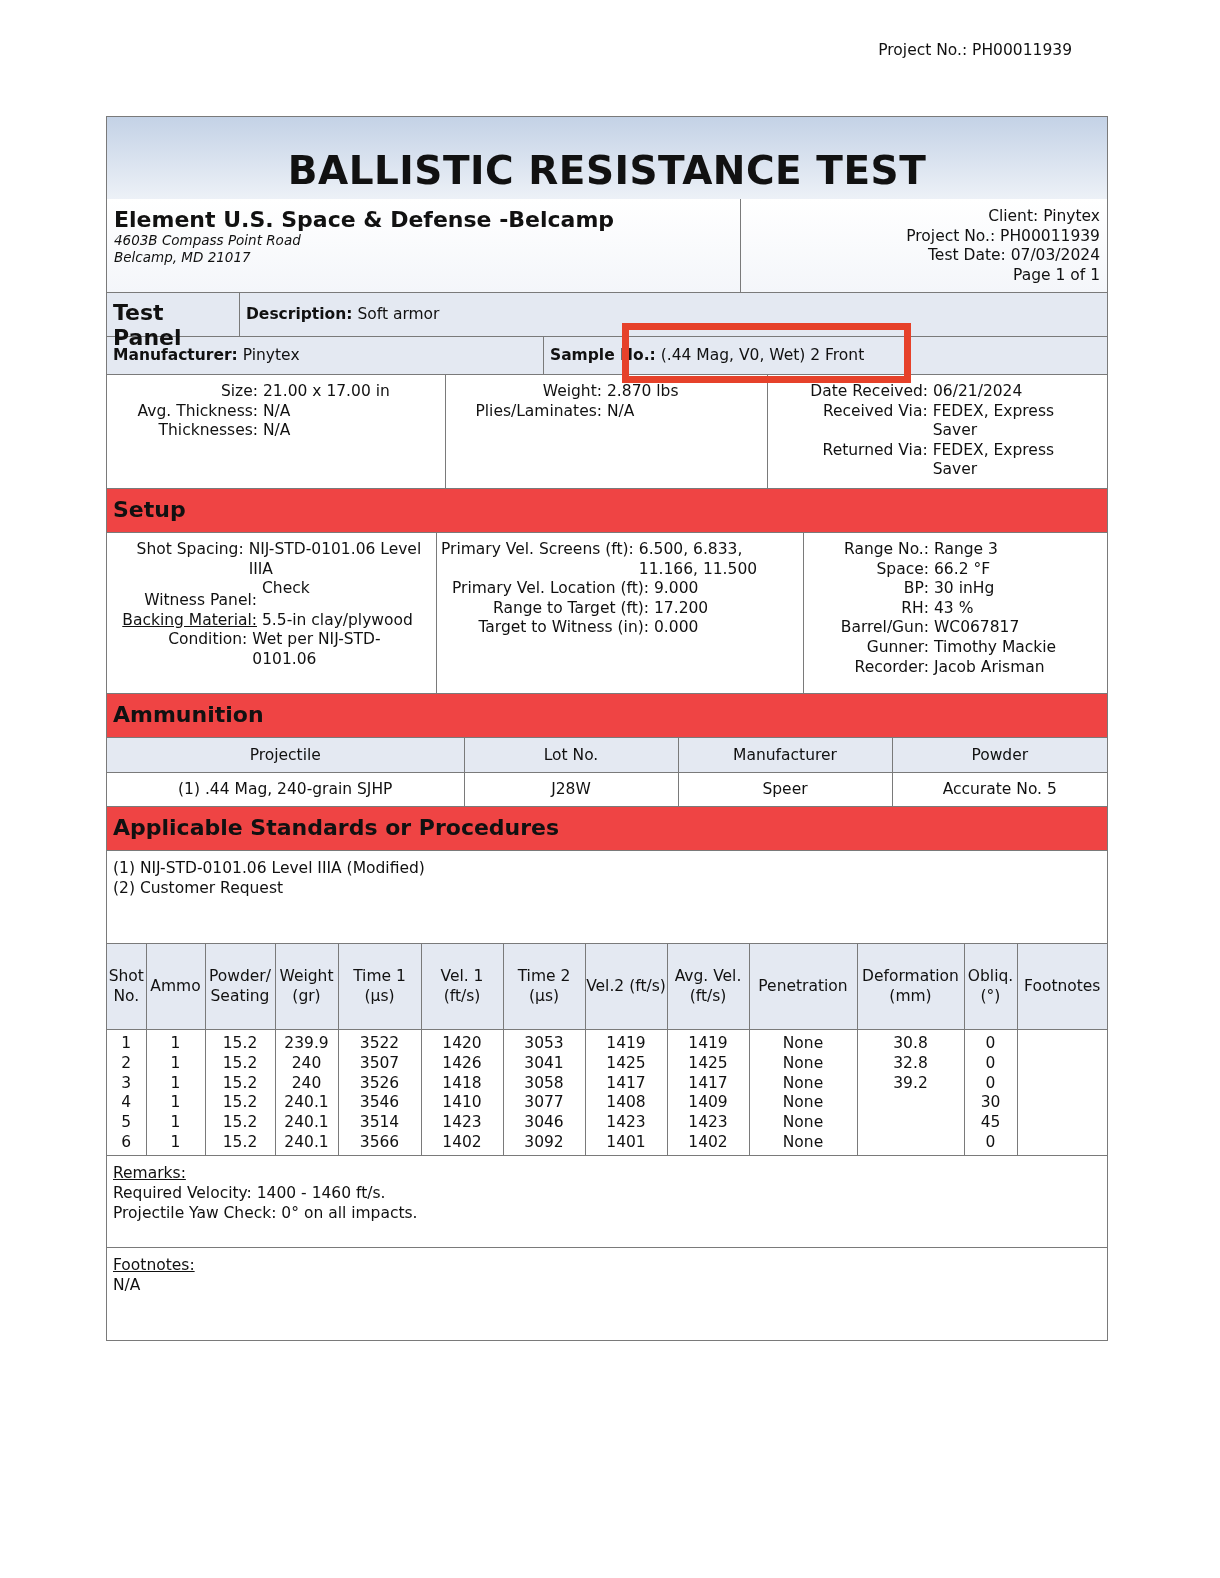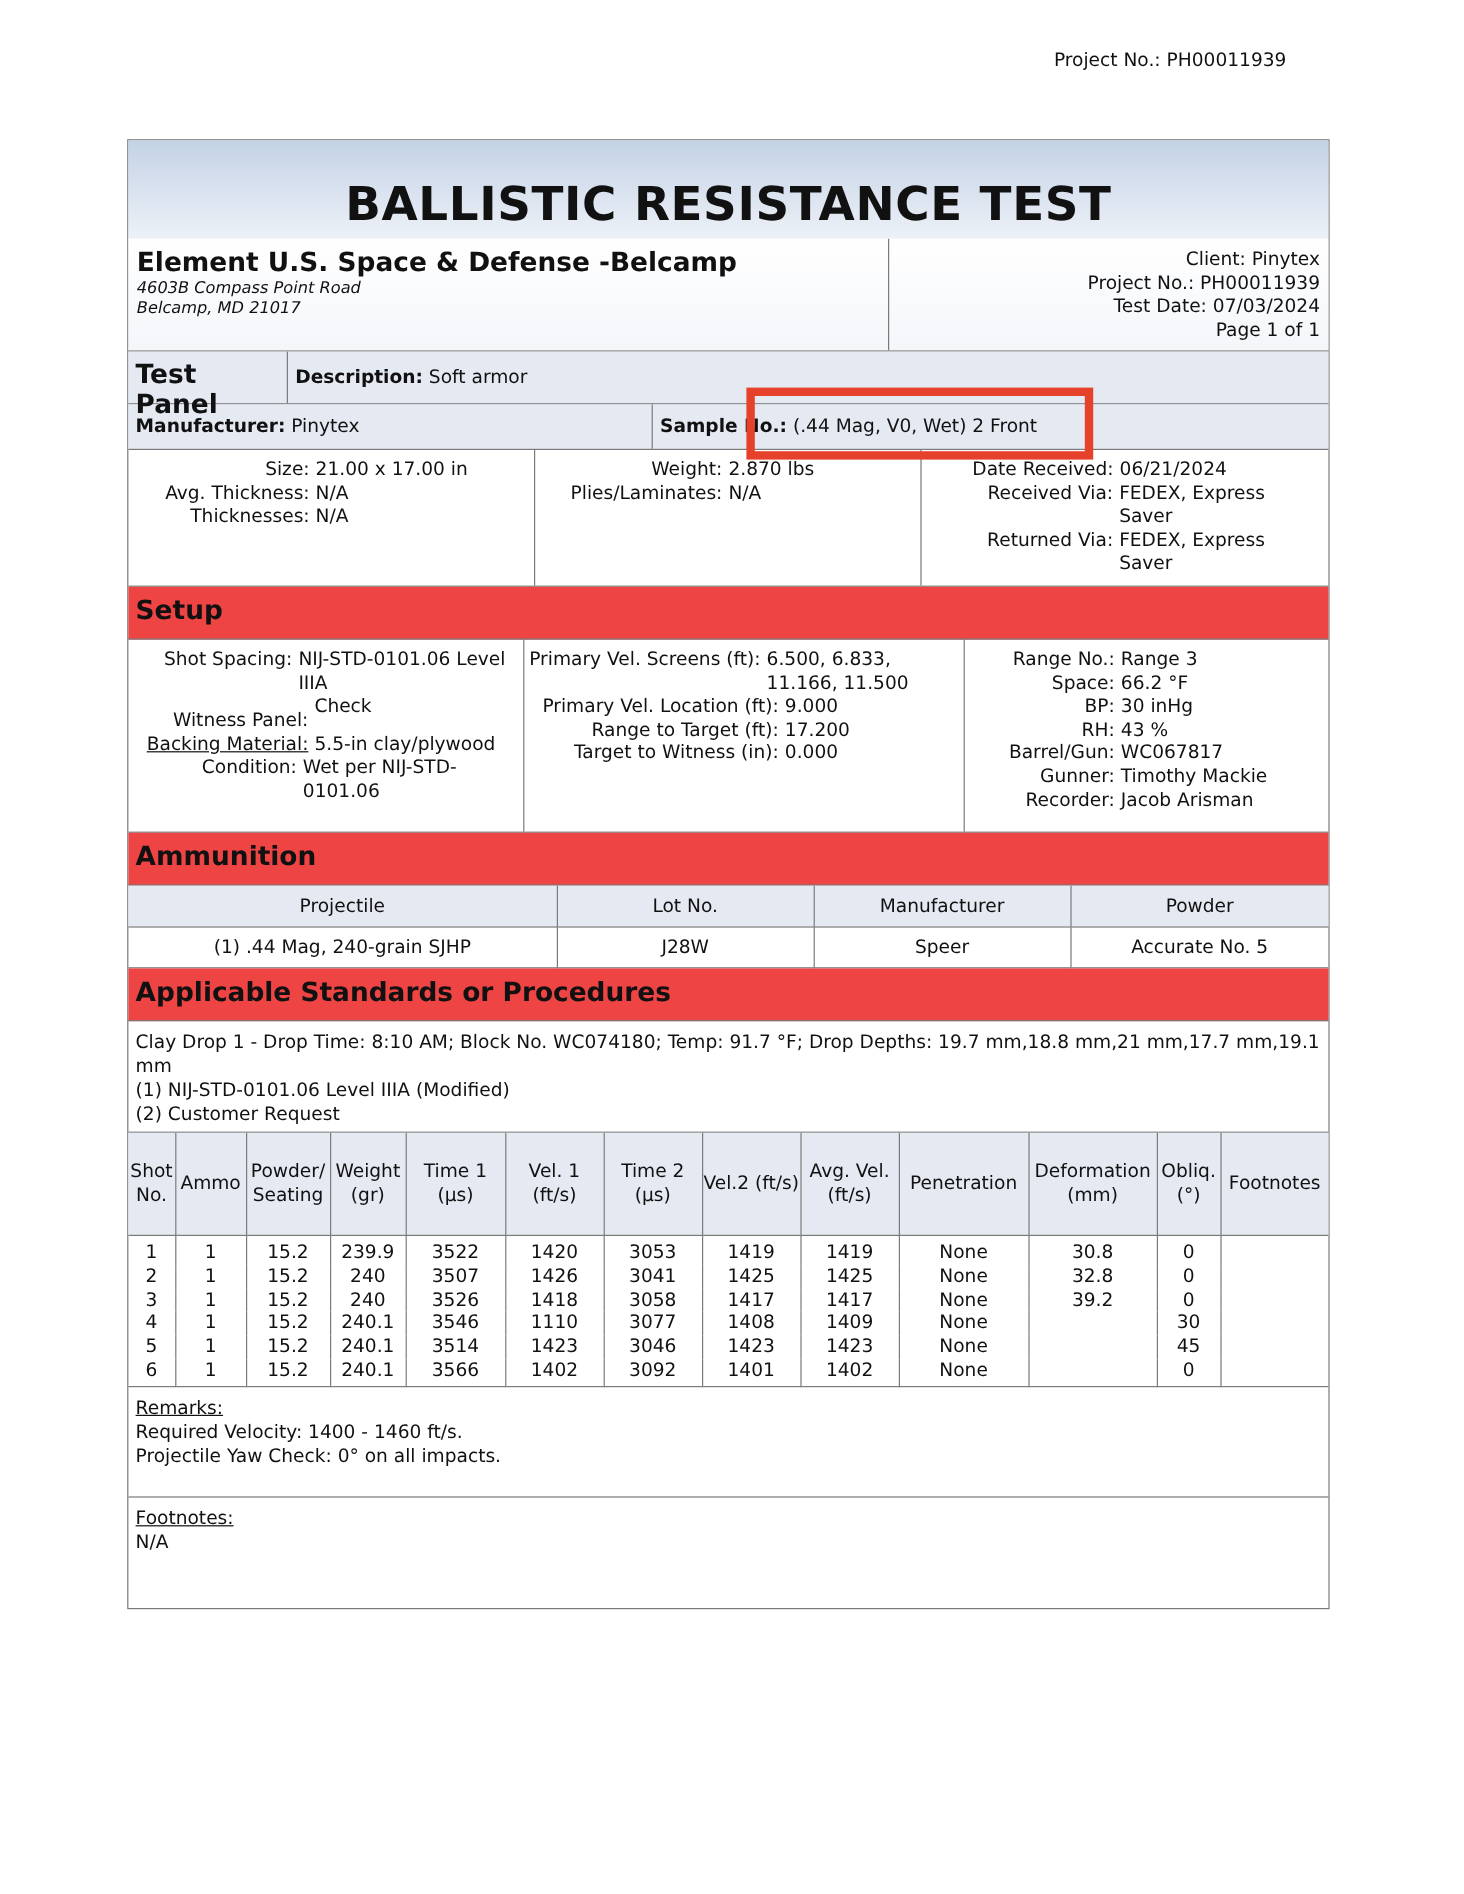--- a/index.html
+++ b/index.html
@@ -221,21 +221,20 @@
       <td>(1) .44 Mag, 240-grain SJHP</td>
       <td>J28W</td>
       <td>Speer</td>
       <td>Accurate No. 5</td>
     </tr>
   </tbody>
     </table>
 
   <div class="sec-head">Applicable Standards or Procedures</div>
   <div class="std">
-    <div>Clay Drop 1 - Drop Time: 8:10 AM; Block No. WC074180; Temp: 91.7 °F; Drop Depths: 19.7 mm,18.8 mm,21 mm,17.7 mm,19.1 mm</div>
     <div>(1) NIJ-STD-0101.06 Level IIIA (Modified)</div>
     <div>(2) Customer Request</div>
   </div>
 
   <table class="shots">
     <colgroup>
       <col style="width:39px">
         <col style="width:59px">
         <col style="width:70px">
         <col style="width:63px">
@@ -311,21 +310,21 @@
           <td>39.2</td>
           <td>0</td>
           <td></td>
         </tr>
         <tr>
           <td>4</td>
           <td>1</td>
           <td>15.2</td>
           <td>240.1</td>
           <td>3546</td>
-          <td>1110</td>
+          <td>1410</td>
           <td>3077</td>
           <td>1408</td>
           <td>1409</td>
           <td>None</td>
           <td></td>
           <td>30</td>
           <td></td>
         </tr>
         <tr>
           <td>5</td>

